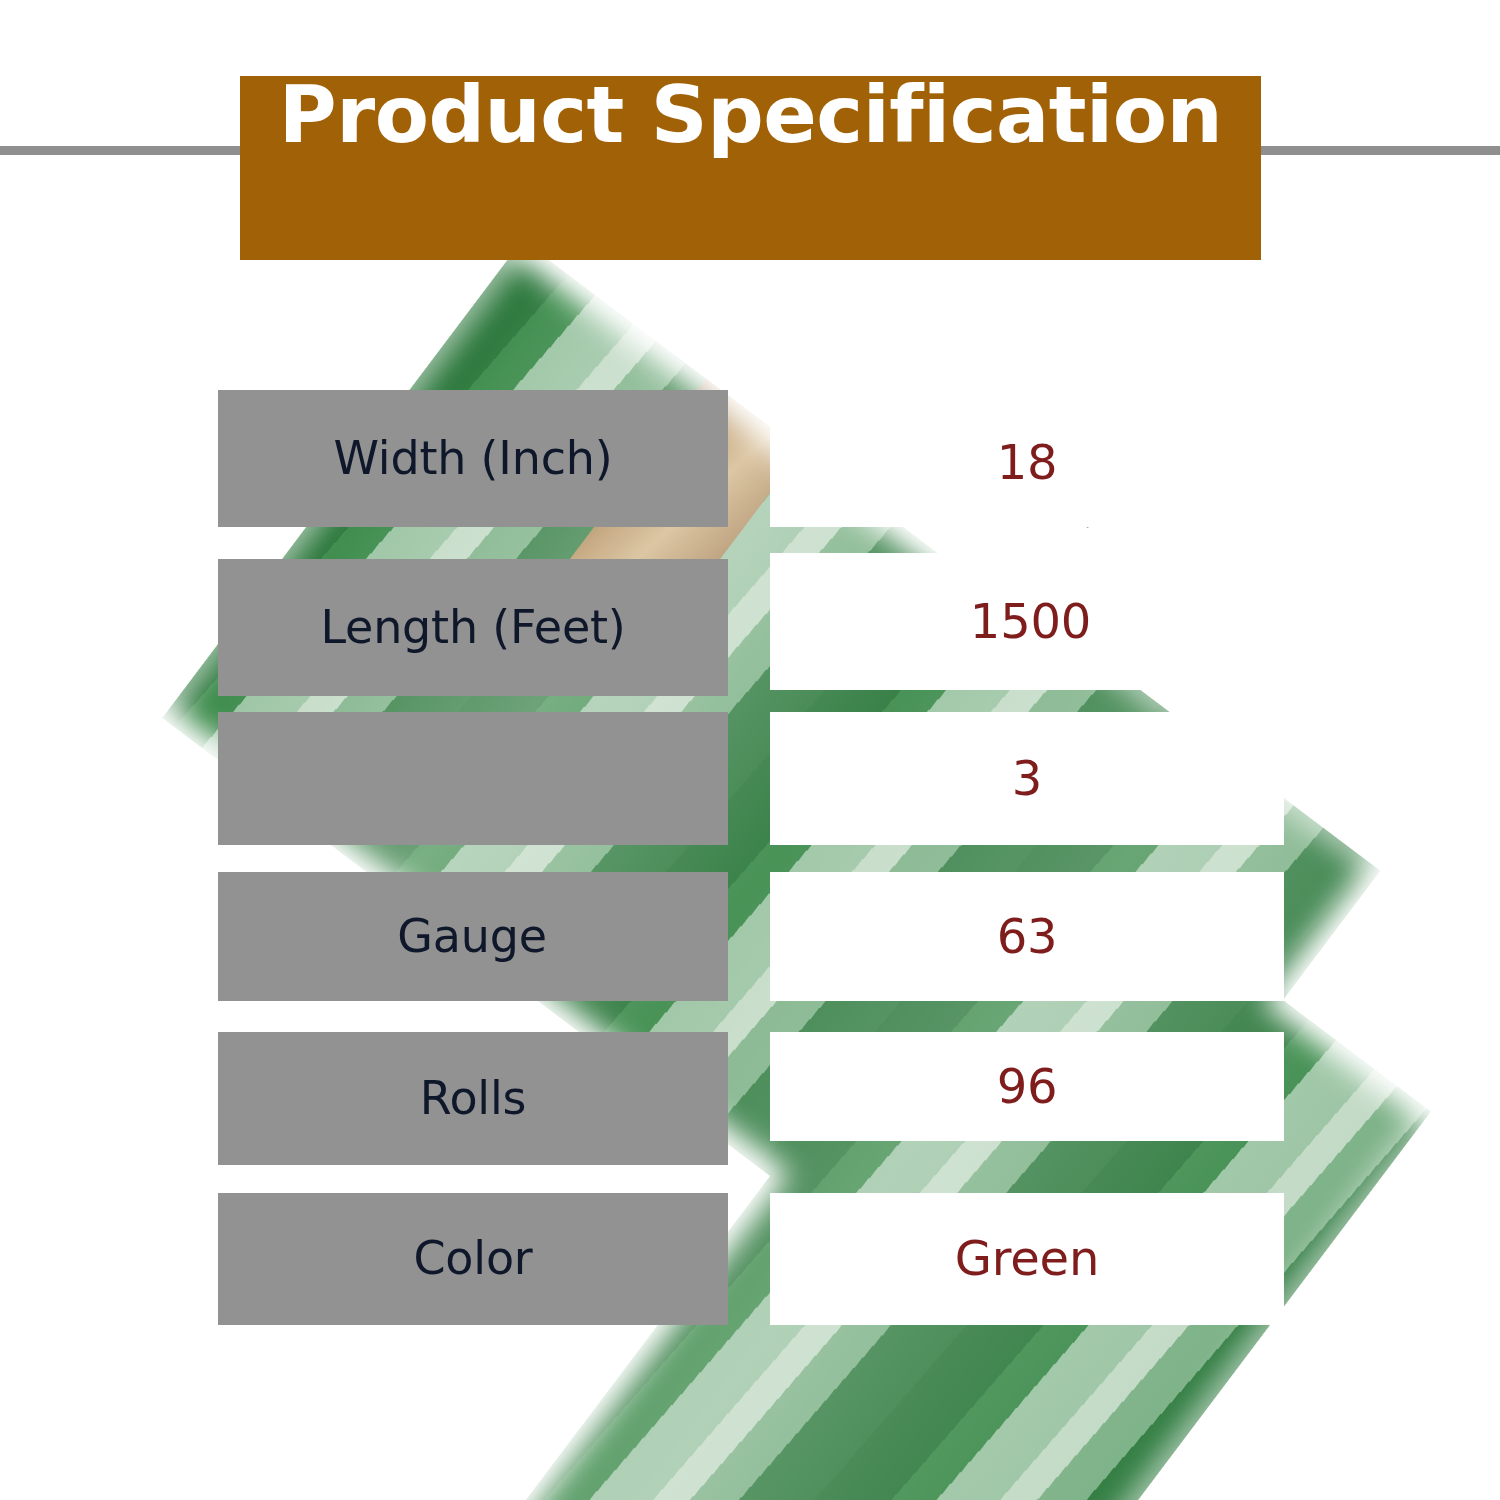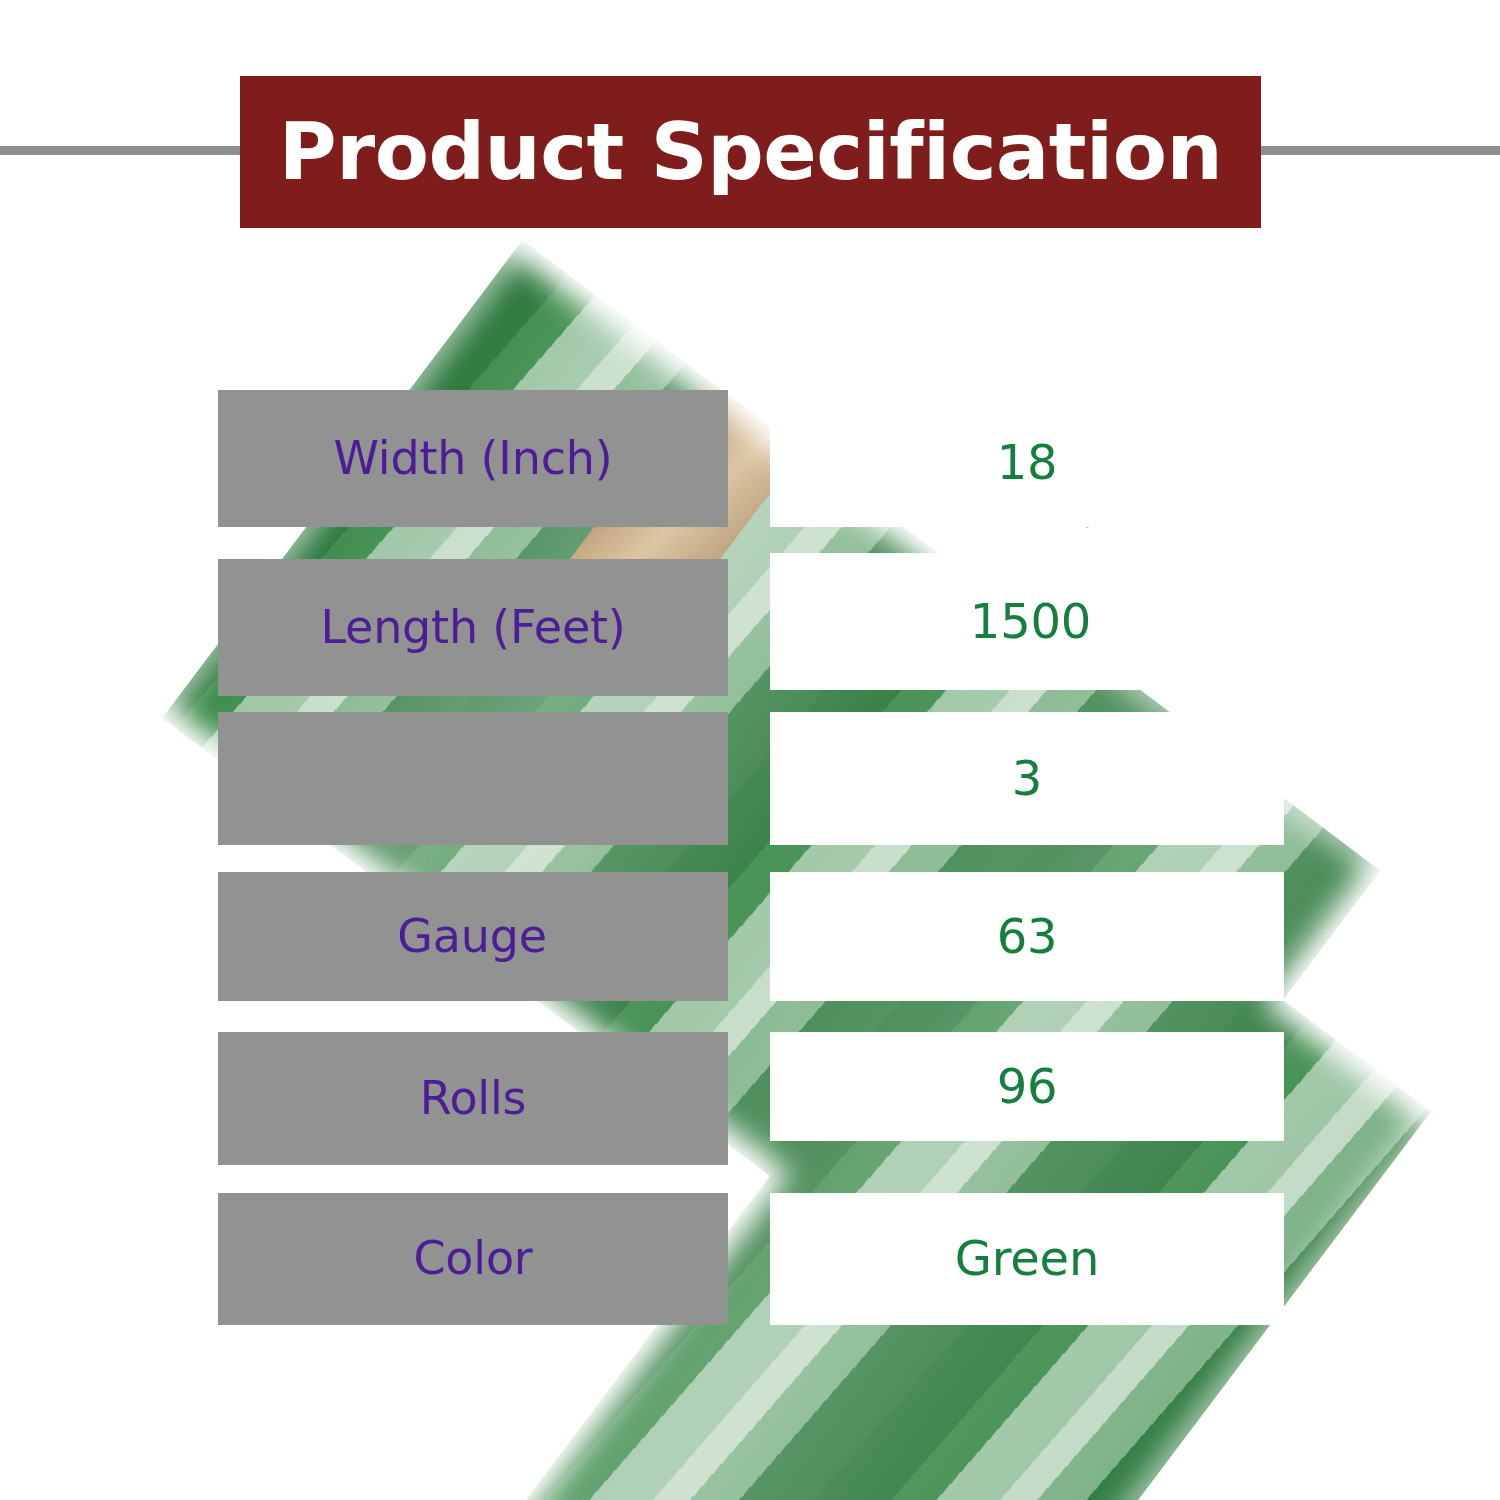--- a/index.html
+++ b/index.html
@@ -23,24 +23,23 @@
     top: 146px;
     width: 1500px;
     height: 9px;
     background: #8f8f8f;
   }
   #header-banner {
     position: absolute;
     left: 240px;
     top: 76px;
     width: 1021px;
-    height: 152px;
-    background: #7f1d1d;
+    height: 184px;
+    background: #a16207;
     display: flex;
-    align-items: center;
     justify-content: center;
   }
   #header-title {
     color: #ffffff;
     font-size: 79px;
     font-weight: bold;
     letter-spacing: -0.5px;
     line-height: 1;
     white-space: nowrap;
     font-family: "DejaVu Sans", sans-serif;
@@ -173,40 +172,40 @@
     left: 0;
     width: 1066px;
     display: block;
   }
   .spec-label {
     position: absolute;
     left: 0;
     top: 0;
     width: 510px;
     background: #929292;
-    color: #4c1d95;
+    color: #0f172a;
     display: flex;
     align-items: center;
     justify-content: center;
     text-align: center;
     font-size: 46px;
     line-height: 1.04;
     font-family: "DejaVu Sans", sans-serif;
     font-weight: normal;
     letter-spacing: -0.2px;
     box-sizing: border-box;
     padding: 0 10px;
   }
   .spec-value {
     position: absolute;
     left: 552px;
     top: 0;
     width: 514px;
     background: #ffffff;
-    color: #15803d;
+    color: #7f1d1d;
     display: flex;
     align-items: center;
     justify-content: center;
     text-align: center;
     font-size: 48px;
     line-height: 1.04;
     font-family: "DejaVu Sans", sans-serif;
     font-weight: normal;
     letter-spacing: -0.2px;
     box-sizing: border-box;

